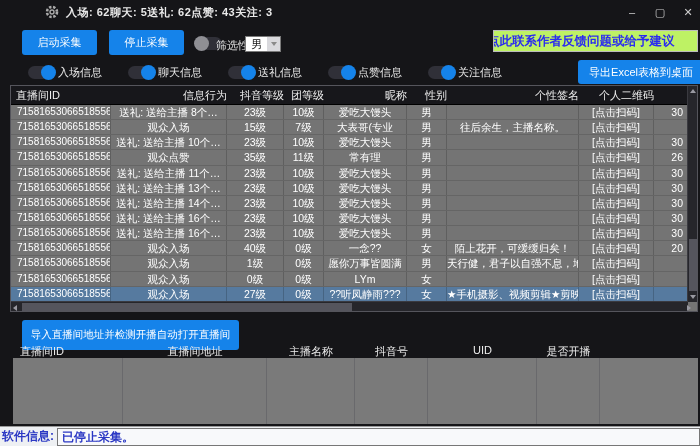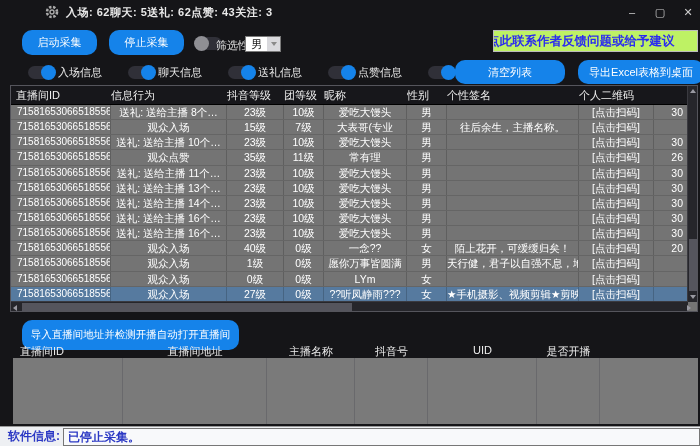--- a/index.html
+++ b/index.html
@@ -7,21 +7,21 @@
   body { font-family:"Liberation Sans","DejaVu Sans",sans-serif; background:#151518; overflow:hidden; }
   #app { position:relative; width:700px; height:446px; background:#151518; }
 
   
   #titlebar { position:absolute; left:0; top:0; width:700px; height:24px; display:flex; align-items:center;padding-left:37px; }
   .app-icon { margin-left:8px; width:14px; height:14px; flex:0 0 auto; }
   #title-text { margin-left:7px; color:#e9e9e9; font-size:11px; font-weight:bold; letter-spacing:.5px; }
   #win-controls { position:absolute; right:6px; top:0; height:24px; display:flex; align-items:center; gap:16px; }
   #win-controls span { color:#cfcfcf; font-size:11px; width:12px; text-align:center; cursor:default; }
 
-  .btn { position:absolute; background:#1583ea; color:#fff; border:none; border-radius:10px;
+  .btn { position:absolute; background:#1583ea; color:#fff; border:none; border-radius:3px;
          font-size:11px; font-family:inherit; display:flex; align-items:center; justify-content:center; cursor:pointer; }
   #btn-start { left:22px; top:30px; width:75px; height:25px; }
   #btn-stop  { left:109px; top:30px; width:75px; height:25px; }
   #btn-clear { left:455px; top:60px; width:110px; height:24px; }
   #btn-export{ left:578px; top:60px; width:126px; height:24px;text-align:right; }
   #btn-import{ left:22px; top:320px; width:217px; height:30px; font-size:10.5px;text-align:center; }
 
   
   #gender-toggle { position:absolute; left:195px; top:37px; }
   .track { display:inline-block; width:27px; height:13px; background:#303038; border-radius:7px; position:relative; }
@@ -40,21 +40,21 @@
 
   
   #toggle-row { position:absolute; left:28px; top:64px; height:16px; display:flex; }
   .toggle-item { display:flex; align-items:center; margin-right:26px; cursor:pointer; }
   .toggle-item .label { color:#e8e8e8; font-size:11px; margin-left:3px; }
 
   
   #main-table { position:absolute; left:10px; top:85px; width:688px; height:227px; border:1px solid #55555c; background:#747474; }
   #mt-header { display:grid; grid-template-columns:100px 116px 57px 40px 83px 40px 132px 75px 33px;
                height:19px; background:#17171b; border-bottom:1px solid #000; width:676px; }
-  #mt-header .hcell { color:#f0f0f0; font-size:11px; line-height:18px; text-align:left; overflow:hidden; white-space:nowrap; }
+  #mt-header .hcell { color:#f0f0f0; font-size:11px; line-height:18px; text-align:right; overflow:hidden; white-space:nowrap; }
   #mt-header .hcell:first-child { text-align:left; padding-left:5px; }
   #mt-body { width:676px; height:197px; overflow:hidden; }
   .trow { display:grid; grid-template-columns:100px 116px 57px 40px 83px 40px 132px 75px 33px;
           height:15.15px; background:#747474; border-bottom:1px solid rgba(0,0,0,.12); cursor:default; }
   .trow.selected { background:#567a9f; }
   .tcell { color:#fff; font-size:10.5px; line-height:14px; text-align:center; overflow:hidden; white-space:nowrap;
            border-right:1px solid rgba(0,0,0,.18); }
   .tcell.c0 { text-align:left; padding-left:6px; font-size:10px; }
   .tcell.c8 { text-align:right; padding-right:4px; border-right:none; }
 
@@ -73,21 +73,21 @@
   #room-table { position:absolute; left:13px; top:344px; width:685px; height:80px; }
   #rt-header { display:grid; grid-template-columns:110px 144px 88px 73px 109px 63px 98px; height:14px; }
   #rt-header .hcell { color:#ededed; font-size:11px; text-align:center; white-space:nowrap; overflow:hidden; }
   #rt-header .hcell:first-child { text-align:left; padding-left:7px; }
   #rt-body { display:grid; grid-template-columns:110px 144px 88px 73px 109px 63px 98px; height:66px; background:#7a7a7a; }
   #rt-body .bcell { border-right:1px solid #69696c; }
 
   
   #status-bar { position:absolute; left:0; top:426px; width:700px; height:20px; background:#eef0f3;
                 border-top:1px solid #9a9a9a; display:flex; align-items:center; }
-  #status-label { color:#2b38c4; font-size:12px; font-weight:bold; padding:0 3px 0 8px; }
+  #status-label { color:#2b38c4; font-size:12px; font-weight:bold; padding:0 3px 0 2px; }
   #status-field { flex:1; height:18px; border:1px solid #777; background:#f8f9fb; color:#2b38c4;
                   font-size:12px; font-weight:bold; line-height:16px; padding-left:4px; }
 </style>
 </head>
 <body>
 
 <div id="app">
 
   <div id="titlebar">
     <svg class="app-icon" viewBox="0 0 14 14">
@@ -146,21 +146,20 @@
         <span class="label">点赞信息</span>
       </div>
       <div class="toggle-item">
         <span class="track">
           <span class="knob on"></span>
         </span>
         <span class="label">关注信息</span>
       </div>
     </div>
 
-  <button class="btn" id="btn-clear">清空列表</button>
   <button class="btn" id="btn-export">导出Excel表格到桌面</button>
 
   <div id="main-table">
     <div id="mt-header">
         <div class="hcell">直播间ID</div>
         <div class="hcell">信息行为</div>
         <div class="hcell">抖音等级</div>
         <div class="hcell">团等级</div>
         <div class="hcell">昵称</div>
         <div class="hcell">性别</div>

